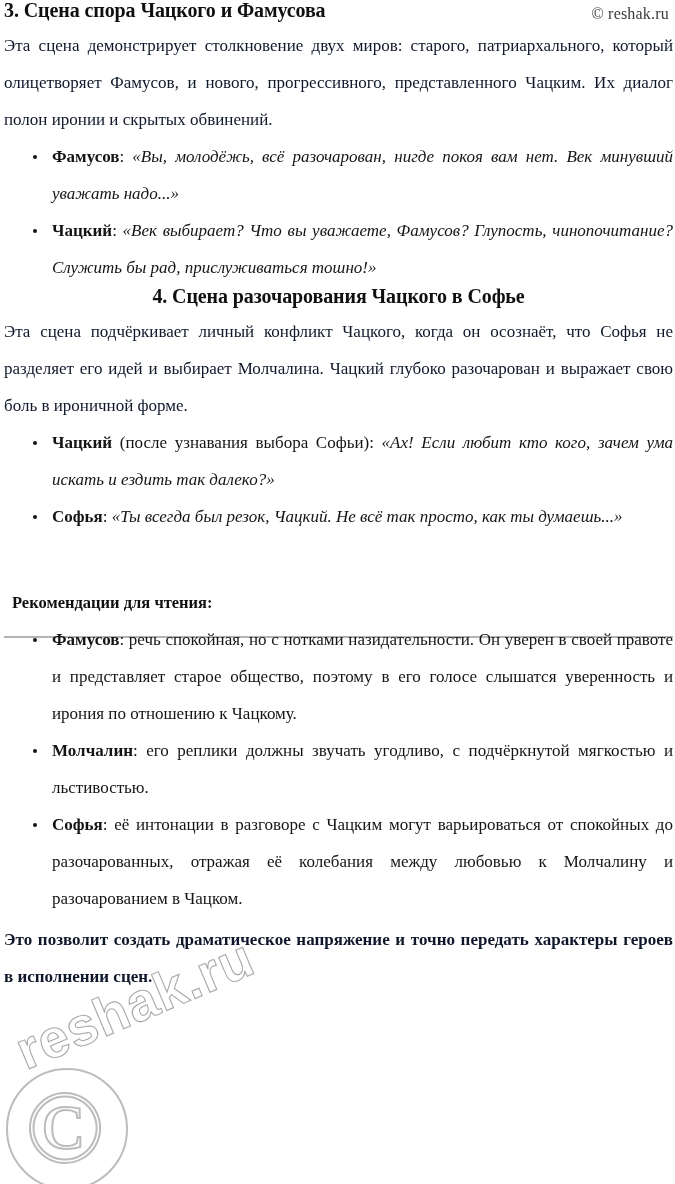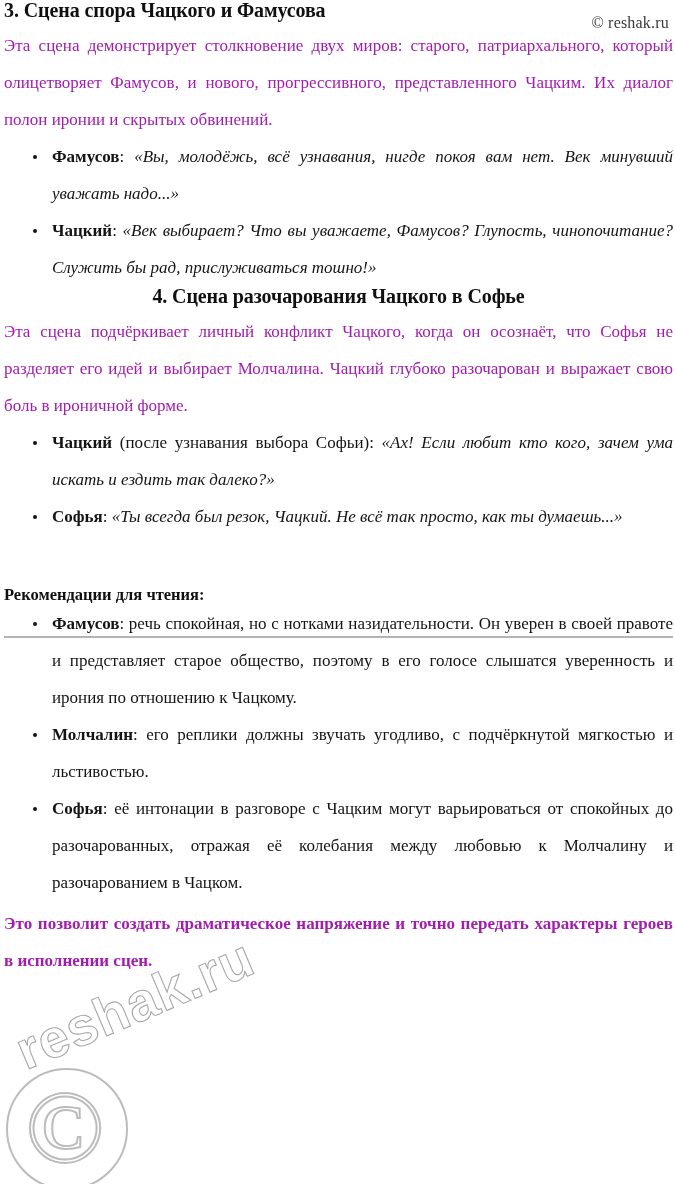--- a/index.html
+++ b/index.html
@@ -19,21 +19,21 @@
     position: relative;
     width: 675px;
     height: 1184px;
     box-sizing: border-box;
     padding: 0 2px 0 4px;
   }
 
   
   .topmark {
     position: absolute;
-    top: 13px;
+    top: 4px;
     right: 6px;
     font-size: 16px;
     line-height: 20px;
     color: #3a3a3a;
     letter-spacing: 0.2px;
     white-space: nowrap;
     z-index: 5;
   }
 
   
@@ -46,34 +46,34 @@
     letter-spacing: -0.1px;
     color: #101010;
   }
   .sec-3 { margin-top: 0px; }
   .sec-4 { margin-top: 11px; text-align: center; }
 
   h3.subhead {
     font-size: 16.5px;
     font-weight: bold;
     line-height: 20px;
-    margin: 0;
+    margin: 8px;
     padding: 0;
     color: #101010;
   }
 
   
   p.body {
     font-size: 17px;
     line-height: 37px;
     margin: 0;
     padding: 0;
     text-align: justify;
     text-justify: inter-word;
-    color: #a21caf;
+    color: #0f172a;
     word-spacing: 0px;
   }
   p.after-head { margin-top: 7px; }
   p.tail { margin-top: 4px; font-weight: bold; }
 
   
   ul.bullets {
     list-style: none;
     margin: 0;
     padding: 0;
@@ -188,21 +188,21 @@
   <div class="topmark">© reshak.ru</div>
 
   <div class="content">
 
     <h2 class="sec sec-3">3. Сцена спора Чацкого и Фамусова</h2>
 
     <p class="body after-head">Эта сцена демонстрирует столкновение двух миров: старого, патриархального, который олицетворяет Фамусов, и нового, прогрессивного, представленного Чацким. Их диалог полон иронии и скрытых обвинений.</p>
 
     <ul class="bullets list-dialog">
       <li>
-        <span class="speaker">Фамусов</span><span class="plain">: </span><span class="quote">«Вы, молодёжь, всё узнавания, нигде покоя вам нет. Век минувший уважать надо...»</span>
+        <span class="speaker">Фамусов</span><span class="plain">: </span><span class="quote">«Вы, молодёжь, всё разочарован, нигде покоя вам нет. Век минувший уважать надо...»</span>
       </li>
       <li>
         <span class="speaker">Чацкий</span><span class="plain">: </span><span class="quote">«Век выбирает? Что вы уважаете, Фамусов? Глупость, чинопочитание? Служить бы рад, прислуживаться тошно!»</span>
       </li>
     </ul>
 
     <h2 class="sec sec-4">4. Сцена разочарования Чацкого в Софье</h2>
 
     <p class="body after-head">Эта сцена подчёркивает личный конфликт Чацкого, когда он осознаёт, что Софья не разделяет его идей и выбирает Молчалина. Чацкий глубоко разочарован и выражает свою боль в ироничной форме.</p>
 

